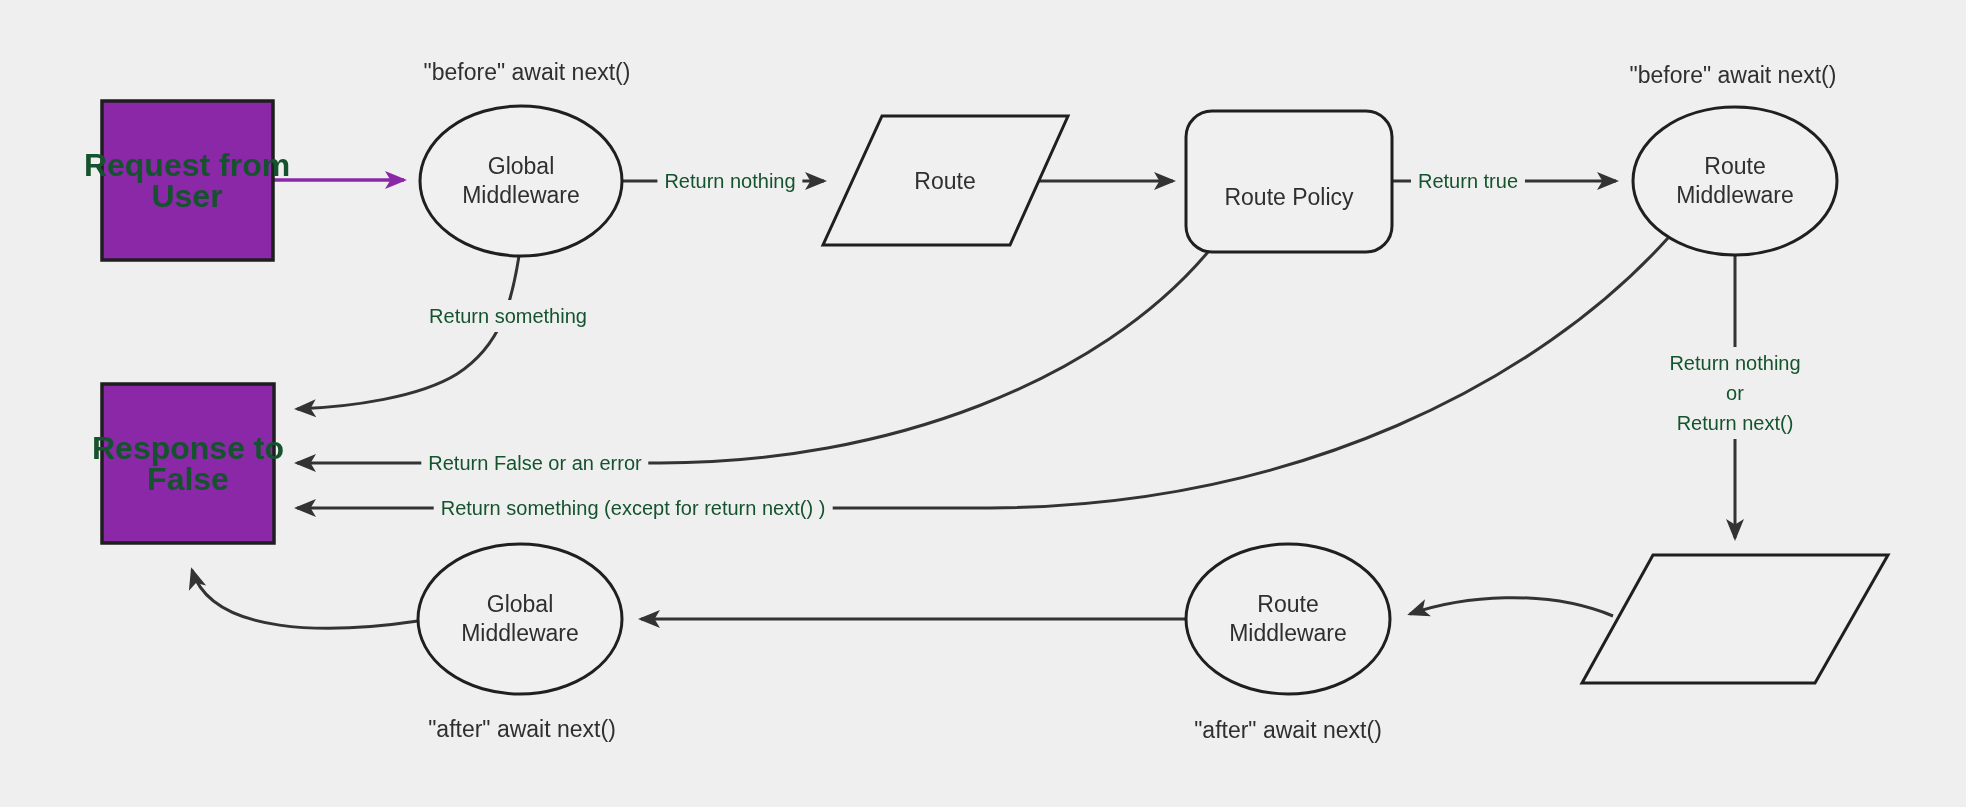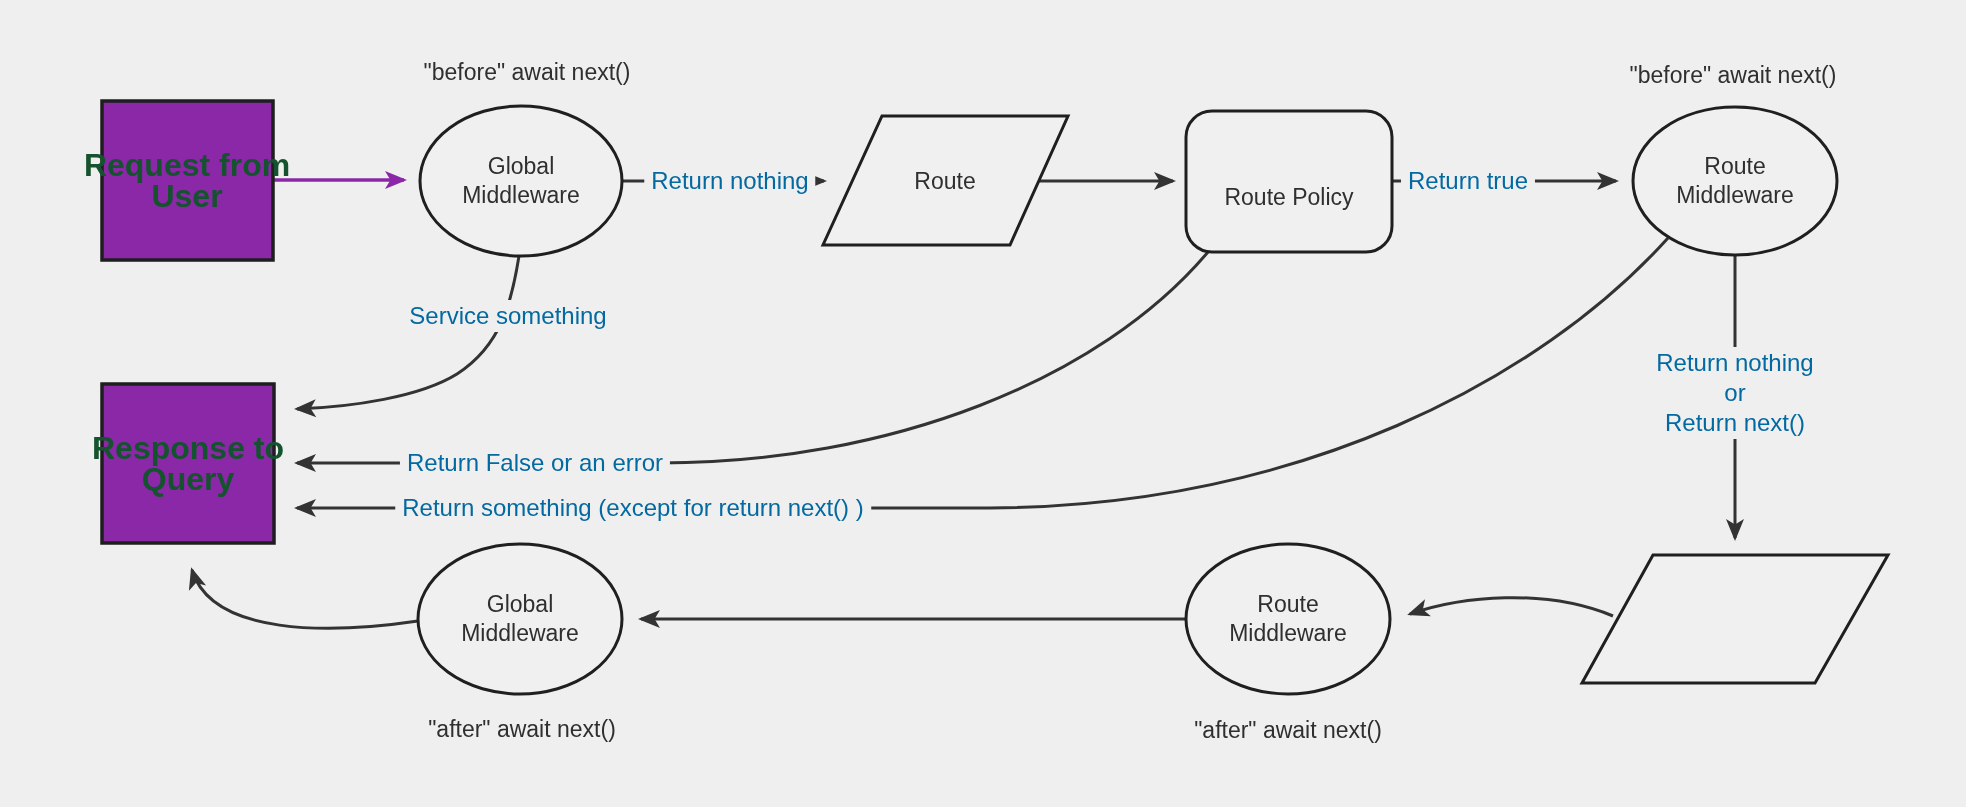--- a/index.html
+++ b/index.html
@@ -1,21 +1,21 @@
 <!DOCTYPE html>
 <html><head>
 <meta charset="utf-8">
 <style>
   html,body{margin:0;padding:0;background:#efefef;}
   .canvas{position:relative;width:1966px;height:807px;background:#efefef;overflow:hidden;
           font-family:"Liberation Sans",sans-serif;}
   .canvas svg{position:absolute;left:0;top:0;}
   .label{position:absolute;transform:translate(-50%,-50%);white-space:pre-line;text-align:center;
          color:#2f2f2f;font-size:23px;line-height:29px;}
-  .edge-label{background:#efefef;padding:1px 7px;font-size:24px;line-height:30px;color:#0369a1;}
+  .edge-label{background:#efefef;padding:1px 7px;font-size:20px;line-height:30px;color:#14532d;}
   .box-label{color:#14532d;font-weight:bold;font-size:32px;line-height:31px;}
   .small-label{font-size:21px;line-height:26px;}
 </style>
 </head>
 <body>
 
 <div class="canvas">
 
   <svg width="1966" height="807" viewBox="0 0 1966 807">
     <defs>
@@ -46,37 +46,37 @@
     <rect x="1186" y="111" width="206" height="141" rx="26" fill="#f0f0f0" stroke="#1f1f1f" stroke-width="3"></rect>
     <ellipse cx="1735" cy="181" rx="102" ry="74" fill="#f0f0f0" stroke="#1f1f1f" stroke-width="3"></ellipse>
     <ellipse cx="520" cy="619" rx="102" ry="75" fill="#f0f0f0" stroke="#1f1f1f" stroke-width="3"></ellipse>
     <ellipse cx="1288" cy="619" rx="102" ry="75" fill="#f0f0f0" stroke="#1f1f1f" stroke-width="3"></ellipse>
     <polygon points="1653,555 1888,555 1815,683 1582,683" fill="#f0f0f0" stroke="#1f1f1f" stroke-width="3"></polygon>
   </svg>
 
   <div class="label box-label" style="left:187px;top:181px;">Request from
 User</div>
   <div class="label box-label" style="left:188px;top:464px;">Response to
-Query</div>
+False</div>
   <div class="label" style="left:521px;top:181px;">Global
 Middleware</div>
   <div class="label" style="left:945px;top:181px;">Route</div>
   <div class="label" style="left:1289px;top:181px;margin-top:16px;">Route Policy</div>
   <div class="label" style="left:1735px;top:181px;">Route
 Middleware</div>
   <div class="label" style="left:520px;top:619px;">Global
 Middleware</div>
   <div class="label" style="left:1288px;top:619px;">Route
 Middleware</div>
 
   <div class="label" style="left:527px;top:72px;">"before" await next()</div>
   <div class="label" style="left:1733px;top:75px;">"before" await next()</div>
   <div class="label edge-label" style="left:730px;top:181px;">Return nothing</div>
   <div class="label edge-label" style="left:1468px;top:181px;">Return true</div>
-  <div class="label edge-label" style="left:508px;top:316px;">Service something</div>
+  <div class="label edge-label" style="left:508px;top:316px;">Return something</div>
   <div class="label edge-label" style="left:535px;top:463px;">Return False or an error</div>
   <div class="label edge-label" style="left:633px;top:508px;">Return something (except for return next() )</div>
   <div class="label edge-label" style="left:1735px;top:393px;">Return nothing
 or
 Return next()</div>
   <div class="label" style="left:522px;top:729px;">"after" await next()</div>
   <div class="label" style="left:1288px;top:730px;">"after" await next()</div>
 
 </div>
 

